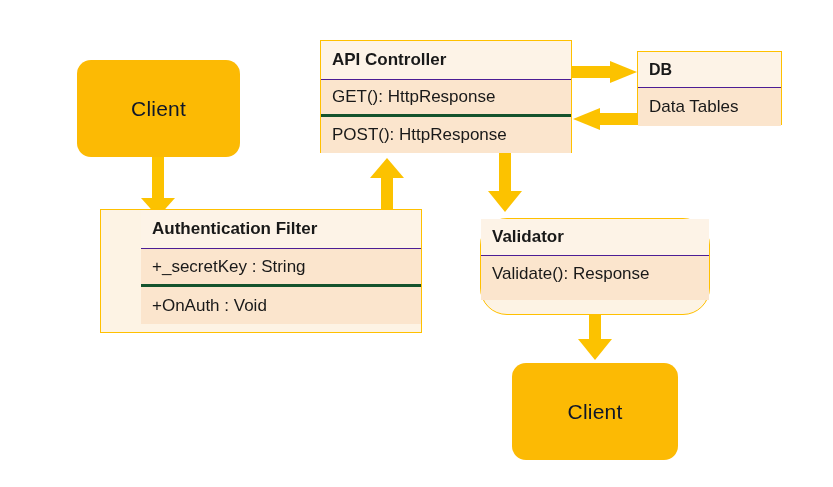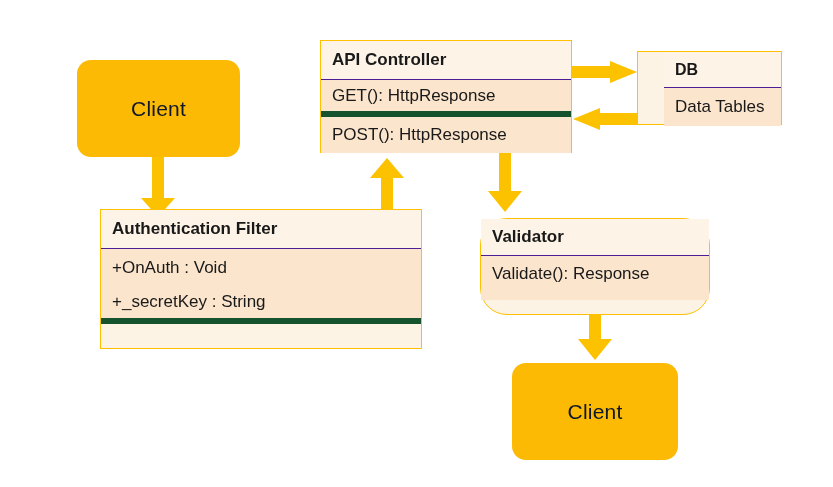--- a/index.html
+++ b/index.html
@@ -40,21 +40,21 @@
   }
   .uml-row {
     box-sizing: border-box;
     background: #fbe5cd;
     color: #191919;
     display: flex;
     align-items: center;
     padding-left: 11px;
   }
   .uml-row.divided {
-    border-bottom: 6px solid #14532d;
+    border-bottom: 3px solid #14532d;
   }
 
   
   .actor-box {
     position: absolute;
     box-sizing: border-box;
     background: #fcba04;
     border-radius: 14px;
     color: #0f172a;
     display: flex;
@@ -118,29 +118,29 @@
   <div class="actor-box" style="left:77px; top:60px; width:163px; height:97px;">
     <span>Client</span>
   </div>
 
   <div class="uml-box" style="left:320px; top:40px; width:252px; height:113px;">
     <div class="uml-header" style="height:39px; font-size:17px;">API Controller</div>
     <div class="uml-row divided" style="height:37px; font-size:17px;">GET(): HttpResponse</div>
     <div class="uml-row" style="height:36px; font-size:17px;">POST(): HttpResponse</div>
   </div>
 
-  <div class="uml-box" style="left:637px; top:51px; width:145px; height:74px;padding-left:26px;">
+  <div class="uml-box" style="left:637px; top:51px; width:145px; height:74px;">
     <div class="uml-header" style="height:36px; font-size:16px;">DB</div>
     <div class="uml-row" style="height:38px; font-size:17px;">Data Tables</div>
   </div>
 
-  <div class="uml-box" style="left:100px; top:209px; width:322px; height:140px;">
+  <div class="uml-box" style="left:100px; top:209px; width:322px; height:124px;padding-left:40px;">
     <div class="uml-header" style="height:39px; font-size:17px;">Authentication Filter</div>
+    <div class="uml-row divided" style="height:38px; font-size:17px;">+_secretKey : String</div>
     <div class="uml-row" style="height:37px; font-size:17px;">+OnAuth : Void</div>
-    <div class="uml-row divided" style="height:38px; font-size:17px;">+_secretKey : String</div>
   </div>
 
   <div class="uml-box" style="left:480px; top:218px; width:230px; height:97px;border-radius:27px;">
     <div class="uml-header" style="height:37px; font-size:17px;">Validator</div>
     <div class="uml-row" style="height:44px; align-items:flex-start; padding-top:8px; font-size:17px;">Validate(): Response</div>
   </div>
 
   <div class="actor-box" style="left:512px; top:363px; width:166px; height:97px;">
     <span>Client</span>
   </div>

